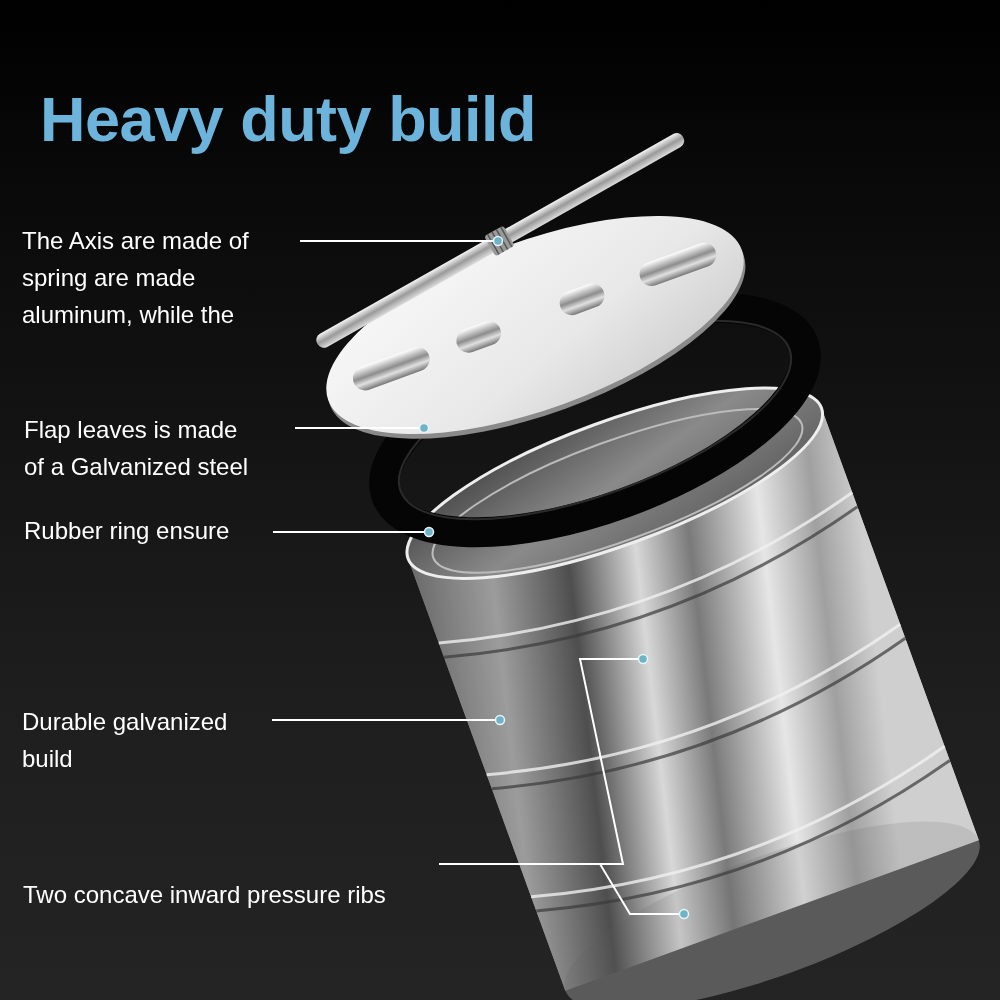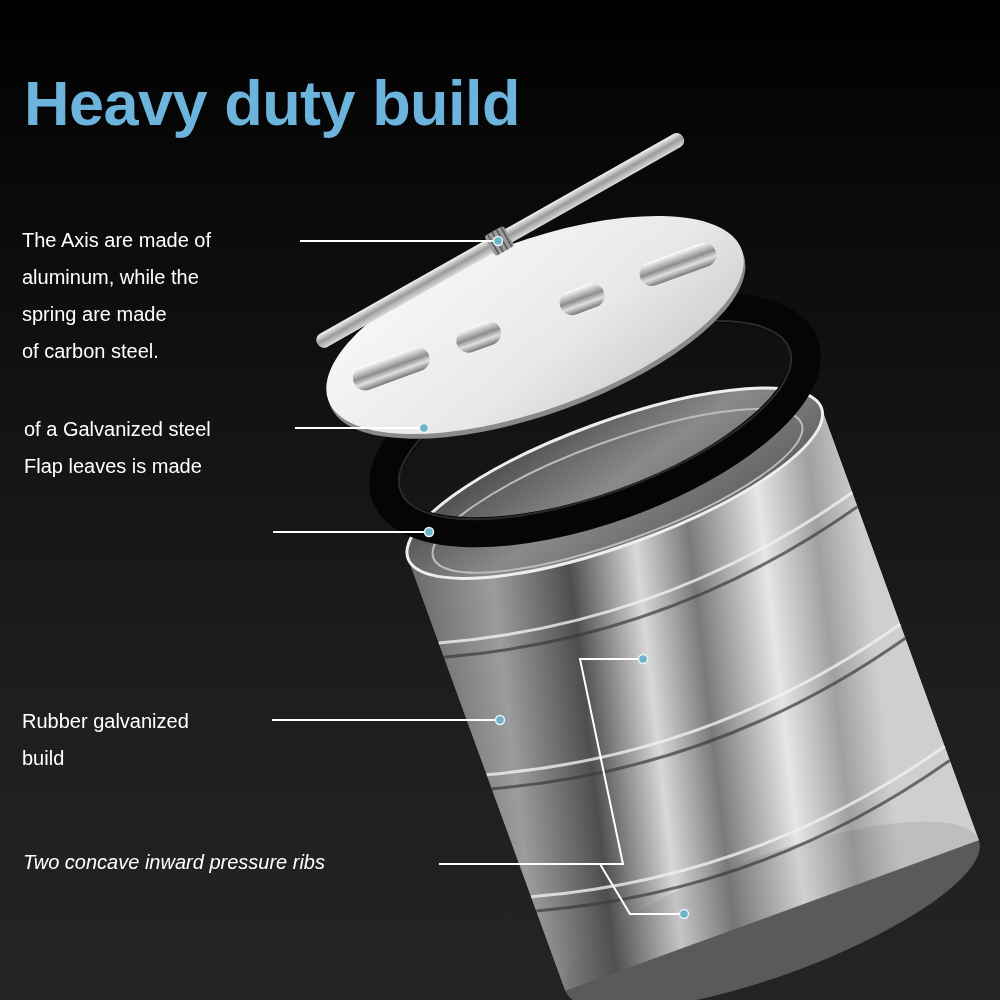--- a/index.html
+++ b/index.html
@@ -2,26 +2,26 @@
 <html><head>
 <meta charset="utf-8">
 <style>
   html, body { margin:0; padding:0; }
   body {
     width:1000px; height:1000px; overflow:hidden; position:relative;
     background: linear-gradient(180deg, #000000 0%, #0a0a0a 20%, #141414 45%, #1e1e1e 70%, #242424 100%);
     font-family: "Liberation Sans", sans-serif;
   }
   .title {
-    position:absolute; left:24px; top:72px; margin:0;
+    position:absolute; left:24px; top:72px; margin:16px;
     font-family: "Liberation Sans", sans-serif; font-weight:bold;
     font-size:63px; letter-spacing:-0.5px; line-height:1;
   }
   .label {
-    position:absolute; color:#ffffff; font-size:20px; line-height:37px;
+    position:absolute; color:#ffffff; font-size:24px; line-height:37px;
     font-family: "Liberation Sans", sans-serif;
   }
   .label span { display:block; white-space:nowrap; }
   svg.art { position:absolute; left:0; top:0; }
 </style>
 </head>
 <body>
 
 <svg class="art" width="1000" height="1000" viewBox="0 0 1000 1000">
   <defs>
@@ -114,33 +114,33 @@
     <circle cx="500" cy="720" r="4.5"></circle>
     <circle cx="643" cy="659" r="4.5"></circle>
     <circle cx="684" cy="914" r="4.5"></circle>
   </g>
 </svg>
 
 <h1 class="title" style="color:#6cb4dc;">Heavy duty build</h1>
 
 <div class="label" style="left:22px; top:222px;">
   <span>The Axis are made of</span>
+  <span>spring are made</span>
   <span>aluminum, while the</span>
-  <span>spring are made</span>
-  <span>of carbon steel.</span>
 </div>
 
 <div class="label" style="left:24px; top:411px;">
+  <span>Flap leaves is made</span>
   <span>of a Galvanized steel</span>
-  <span>Flap leaves is made</span>
 </div>
 
 <div class="label" style="left:24px; top:512px;">
+  <span>Rubber ring ensure</span>
 </div>
 
 <div class="label" style="left:22px; top:703px;">
-  <span>Rubber galvanized</span>
+  <span>Durable galvanized</span>
   <span>build</span>
 </div>
 
-<div class="label" style="left:23px; top:844px;font-style:italic;">
+<div class="label" style="left:23px; top:876px;">
   <span>Two concave inward pressure ribs</span>
 </div>
 
 </body></html>

